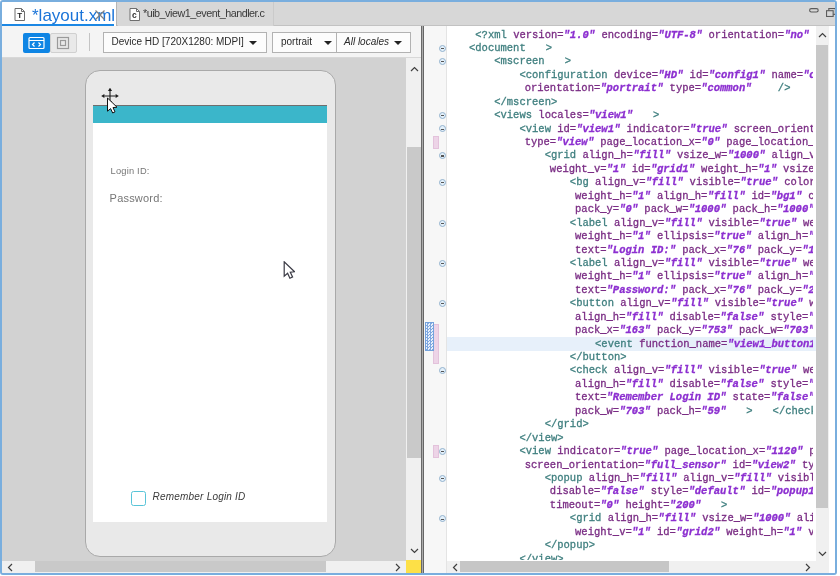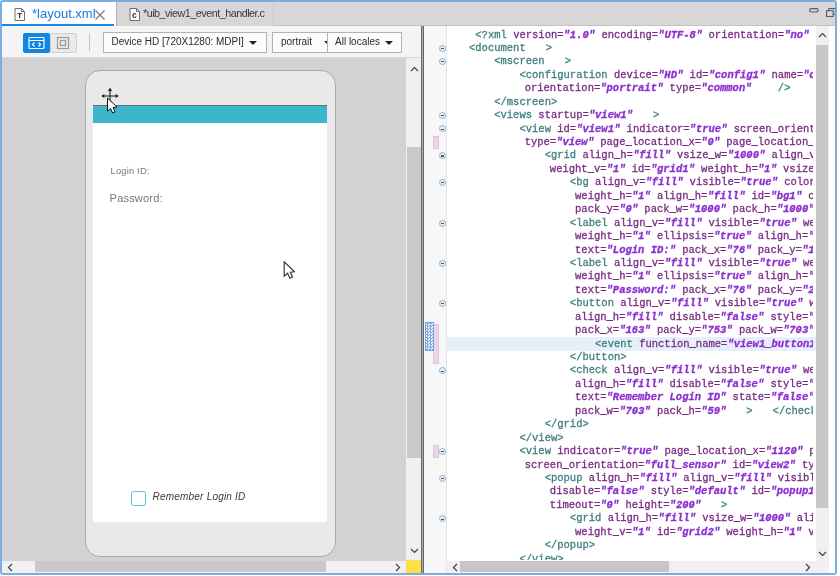--- a/index.html
+++ b/index.html
@@ -1,37 +1,37 @@
 <!DOCTYPE html>
 <html><head>
 <meta charset="utf-8">
 <style>
 * { margin:0; padding:0; box-sizing:border-box; }
 html,body { width:840px; height:576px; background:#fff; font-family:"Liberation Sans", sans-serif; overflow:hidden; }
 #win { position:absolute; left:0; top:0; width:837px; height:575px; border:2px solid #79AEDE; border-radius:3px; background:#fff; overflow:hidden; }
 
 #strip { position:absolute; left:0; top:0; width:833px; height:24px; background:#D7D7D7; border-bottom:1px solid #C2C2C2; }
 #tab1 { position:absolute; left:0; top:0; width:115px; height:24px; background:#fff; border-right:1px solid #B5B5B5; }
-#tab1 .lbl { position:absolute; left:30px; top:4px; font-size:13px; color:#1B74D8; }
+#tab1 .lbl { position:absolute; left:30px; top:4px; font-size:17px; color:#1B74D8; }
 #underline { position:absolute; left:0; top:21.5px; width:112px; height:2.5px; background:#1B87E4; z-index:5; }
 #tab2 { position:absolute; left:116px; top:0; width:156px; height:24px; background:#D7D7D7; border-right:1px solid #CACACA; }
 #tab2 .lbl { position:absolute; left:25px; top:5px; font-size:10.8px; color:#3A3A3A; letter-spacing:-0.5px; }
 .docicon { position:absolute; top:6px; width:11px; height:13px; }
 .closex { position:absolute; left:92px; top:7px; width:12px; height:12px; }
 
 #lpane { position:absolute; left:0; top:24px; width:419.5px; height:549px; background:#fde047; }
 #toolbar { position:absolute; left:0; top:0; width:419.5px; height:32px; background:#F4F4F4; border-bottom:1px solid #D8D8D8; }
 #btn1 { position:absolute; left:21px; top:6.5px; width:27px; height:20px; background:#0F85E4; border-radius:2px; }
 #btn2 { position:absolute; left:48px; top:6.5px; width:27px; height:20px; background:#E9E9E9; border:1px solid #D0D0D0; border-radius:2px; }
 #tsep { position:absolute; left:86.5px; top:7px; width:1px; height:18px; background:#C4C4C4; }
 .combo { position:absolute; top:5.5px; height:21px; background:#FCFCFC; border:1px solid #B2B2B2; font-size:10px; color:#2A2A2A; line-height:18px; }
 .combo .arr { position:absolute; top:8px; width:0; height:0; border-left:4px solid transparent; border-right:4px solid transparent; border-top:4.5px solid #222; }
 #combo1 { left:100.5px; width:164px; }
 #combo2 { left:270px; width:70px; }
-#combo3 { left:325px; width:74.5px; }
+#combo3 { left:334px; width:74.5px;font-style:italic; }
 
 #canvas { position:absolute; left:0; top:32px; width:404px; height:516px; background:#D2D2D2; overflow:hidden; }
 #phone { position:absolute; left:83px; top:11.5px; width:250.5px; height:487px; background:#E9E9E9; border:1.4px solid #A9A9A9; border-radius:15px; }
 #screen { position:absolute; left:6.6px; top:34.6px; width:234px; height:417px; background:#fff; border-top:1px solid #6E6E6E; }
 #ibar { position:absolute; left:0; top:0; width:234px; height:16.5px; background:#3BB6CA; }
 #lid { position:absolute; left:18px; top:60px; font-size:9.3px; color:#767676; letter-spacing:0.2px; }
 #lpw { position:absolute; left:17px; top:85.5px; font-size:11px; color:#767676; letter-spacing:0.2px; }
 #loginbtn { position:absolute; left:37.5px; top:318px; width:163px; height:47.5px; background:#4EC1D6; border-radius:13px; color:#fff; font-size:10px; text-align:center; line-height:47px; }
 #chk { position:absolute; left:38.5px; top:385px; width:14.5px; height:15px; border:1.7px solid #58C4D8; border-radius:2.5px; background:#fff; }
 #chklbl { position:absolute; left:60px; top:385px; font-size:10px; color:#3A3A3A; letter-spacing:0.2px;font-style:italic; }
@@ -186,21 +186,21 @@
 <div class="fold" style="top:489.4px"></div>
   </div>
   <div id="codeclip">
         <div id="code">
 <div class="cl"> <i class="t">&lt;?xml</i> <i class="a">version=</i><i class="v">"1.0"</i> <i class="a">encoding=</i><i class="v">"UTF-8"</i> <i class="a">orientation=</i><i class="v">"no"</i><i class="t">?&gt;</i></div>
 <div class="cl"><i class="t">&lt;document</i><i class="t">&gt;</i></div>
 <div class="cl">    <i class="t">&lt;mscreen</i><i class="t">&gt;</i></div>
 <div class="cl">        <i class="t">&lt;configuration</i> <i class="a">device=</i><i class="v">"HD"</i> <i class="a">id=</i><i class="v">"config1"</i> <i class="a">name=</i><i class="v">"common1"</i></div>
 <div class="cl">            <i class="a">orientation=</i><i class="v">"portrait"</i> <i class="a">type=</i><i class="v">"common"</i> <i class="t">/&gt;</i></div>
 <div class="cl">    <i class="t">&lt;/mscreen&gt;</i></div>
-<div class="cl">    <i class="t">&lt;views</i> <i class="a">startup=</i><i class="v">"view1"</i><i class="t">&gt;</i></div>
+<div class="cl">    <i class="t">&lt;views</i> <i class="a">locales=</i><i class="v">"view1"</i><i class="t">&gt;</i></div>
 <div class="cl">        <i class="t">&lt;view</i> <i class="a">id=</i><i class="v">"view1"</i> <i class="a">indicator=</i><i class="v">"true"</i> <i class="a">screen_orientation=</i></div>
 <div class="cl">            <i class="a">type=</i><i class="v">"view"</i> <i class="a">page_location_x=</i><i class="v">"0"</i> <i class="a">page_location_y=</i></div>
 <div class="cl">            <i class="t">&lt;grid</i> <i class="a">align_h=</i><i class="v">"fill"</i> <i class="a">vsize_w=</i><i class="v">"1000"</i> <i class="a">align_v=</i><i class="v">"1000"</i></div>
 <div class="cl">                <i class="a">weight_v=</i><i class="v">"1"</i> <i class="a">id=</i><i class="v">"grid1"</i> <i class="a">weight_h=</i><i class="v">"1"</i> <i class="a">vsize_h=</i></div>
 <div class="cl">                <i class="t">&lt;bg</i> <i class="a">align_v=</i><i class="v">"fill"</i> <i class="a">visible=</i><i class="v">"true"</i> <i class="a">color=</i><i class="v">"#ffffff"</i></div>
 <div class="cl">                    <i class="a">weight_h=</i><i class="v">"1"</i> <i class="a">align_h=</i><i class="v">"fill"</i> <i class="a">id=</i><i class="v">"bg1"</i> <i class="a">color_red=</i></div>
 <div class="cl">                    <i class="a">pack_y=</i><i class="v">"0"</i> <i class="a">pack_w=</i><i class="v">"1000"</i> <i class="a">pack_h=</i><i class="v">"1000"</i> </div>
 <div class="cl">                <i class="t">&lt;label</i> <i class="a">align_v=</i><i class="v">"fill"</i> <i class="a">visible=</i><i class="v">"true"</i> <i class="a">weight_v=</i></div>
 <div class="cl">                    <i class="a">weight_h=</i><i class="v">"1"</i> <i class="a">ellipsis=</i><i class="v">"true"</i> <i class="a">align_h=</i><i class="v">"fill"</i></div>
 <div class="cl">                    <i class="a">text=</i><i class="v">"Login ID:"</i> <i class="a">pack_x=</i><i class="v">"76"</i> <i class="a">pack_y=</i><i class="v">"182"</i> </div>

